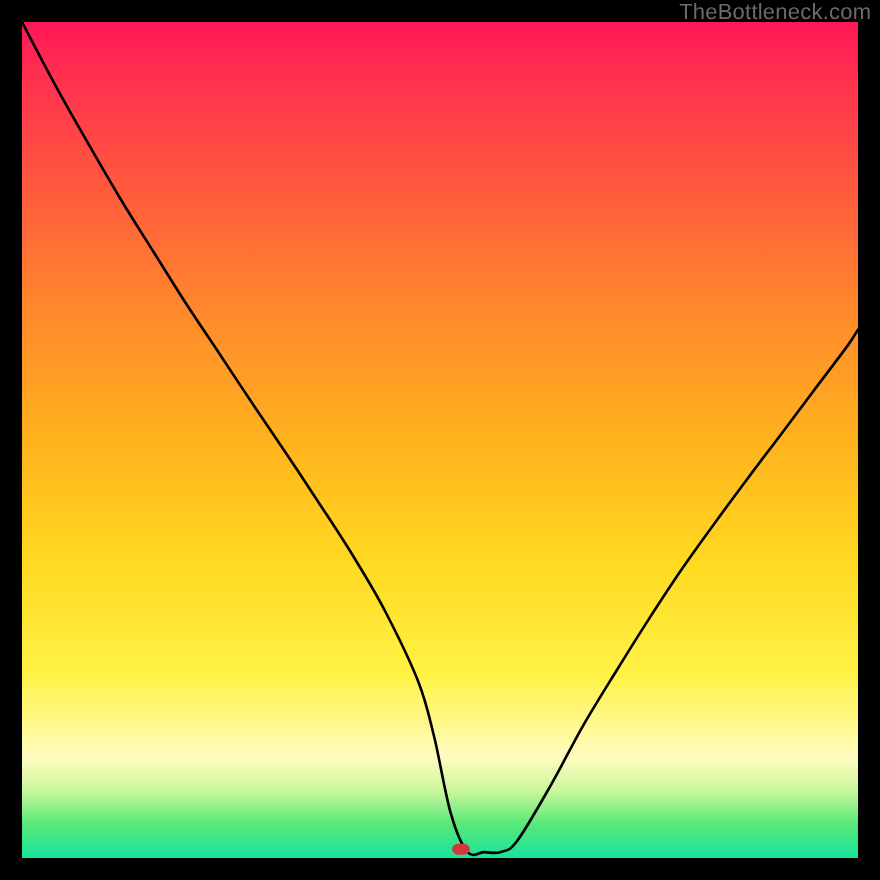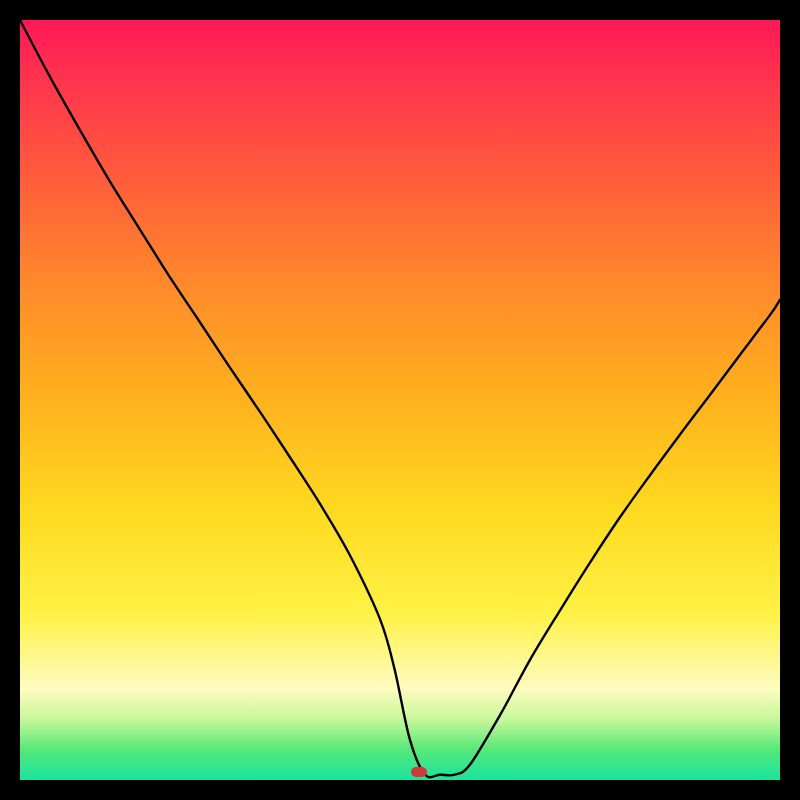--- a/index.html
+++ b/index.html
@@ -67,20 +67,21 @@
     font-weight: 500;
     letter-spacing: 0.2px;
     user-select: none;
   }
 </style>
 </head>
 <body>
 
 <div class="stage">
 
+  <div class="watermark">TheBottleneck.com</div>
 
   <div class="plot-area">
     <div class="grad"></div>
 
     <svg class="curve" viewBox="0 0 760 760" preserveAspectRatio="none">
       <path id="curve-path" fill="none" stroke-linecap="round" stroke-linejoin="round" d="M 0.0 0.0 C 4.9 9.4, 19.6 37.9, 29.6 56.2 C 39.6 74.6, 50.0 92.7, 60.0 110.2 C 70.0 127.7, 79.7 144.5, 89.7 161.1 C 99.7 177.7, 110.1 193.8, 120.1 209.8 C 130.1 225.7, 139.7 241.4, 149.7 256.9 C 159.7 272.3, 170.1 287.4, 180.1 302.5 C 190.1 317.6, 199.8 332.4, 209.8 347.3 C 219.8 362.3, 230.2 377.2, 240.2 392.2 C 250.2 407.1, 259.8 421.7, 269.8 437.0 C 279.8 452.3, 290.2 467.8, 300.2 484.1 C 310.2 500.5, 319.8 515.8, 329.8 535.0 C 339.8 554.3, 352.8 580.5, 360.2 599.6 C 367.7 618.8, 369.7 629.8, 374.7 649.8 C 379.6 669.8, 384.8 702.2, 389.9 719.7 C 394.9 737.2, 400.0 748.9, 405.1 754.7 C 410.1 760.5, 415.3 754.7, 420.3 754.7 C 425.2 754.7, 429.8 756.3, 434.7 754.7 C 439.7 753.0, 442.3 754.8, 449.9 744.8 C 457.5 734.8, 470.3 712.1, 480.3 694.6 C 490.3 677.2, 500.0 657.4, 510.0 639.9 C 520.0 622.4, 530.4 606.0, 540.4 589.8 C 550.4 573.5, 560.1 558.0, 570.0 542.6 C 579.9 527.3, 589.6 512.4, 599.6 497.8 C 609.6 483.2, 620.0 469.0, 630.0 455.2 C 640.0 441.4, 649.7 428.4, 659.7 415.0 C 669.7 401.5, 680.1 388.0, 690.1 374.7 C 700.1 361.4, 709.7 348.5, 719.7 335.2 C 729.7 321.9, 743.4 304.1, 750.1 294.9 C 756.8 285.6, 758.4 282.2, 760.0 279.7" stroke="#000000" stroke-width="2.4"></path>
     </svg>
 
     <div id="marker" class="marker" style="left: 399px; top: 752.4px; background: rgb(208, 56, 58);"></div>
   </div>

